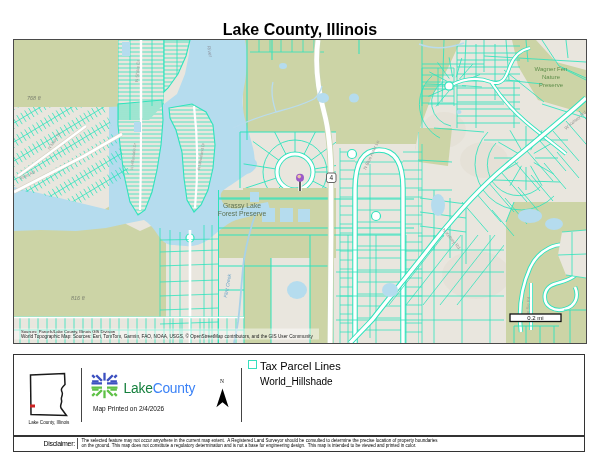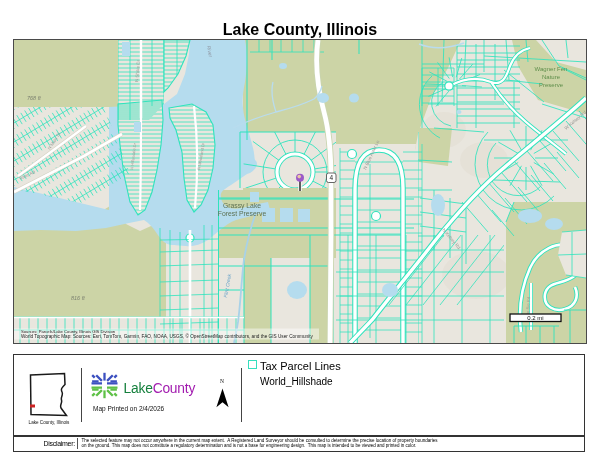--- a/index.html
+++ b/index.html
@@ -320,21 +320,21 @@
       <path d="M10.9,8.9 L5.2,3.2 M3.7,5.6 L1.2,3.1 M7.6,9.3 L1.1,9.3"></path>
     </g>
     <g stroke="#5fc147" stroke-width="2.3" fill="none" stroke-linecap="butt">
       <path d="M0.5,15.6 L11,15.6 M16,15.6 L26.5,15.6"></path>
       <path d="M13.5,18.4 L13.5,26.2"></path>
       <path d="M16.1,18.1 L21.8,23.8 M23.3,21.4 L25.8,23.9 M19.4,17.7 L25.9,17.7"></path>
       <path d="M10.9,18.1 L5.2,23.8 M3.7,21.4 L1.2,23.9 M7.6,17.7 L1.1,17.7"></path>
     </g>
   </svg>
 
-<div class="abs" style="left:123.5px;top:380.5px;font-size:13.8px;letter-spacing:-0.2px"><span style="color:#15803d">Lake</span><span style="color:#a21caf">County</span></div>
+<div class="abs" style="left:123.5px;top:380.5px;font-size:13.8px;letter-spacing:-0.2px"><span style="color:#15803d">Lake</span><span style="color:#3b82f6">County</span></div>
 
 <div class="abs" style="left:93px;top:404.5px;font-size:6.5px;color:#111">Map Printed on 2/4/2026</div>
 
 <div class="abs" style="left:216px;top:378px;width:12px;text-align:center;font-size:5.5px;font-family:'Liberation Serif',serif;color:#111">N</div>
 
 <svg class="abs" style="left:215.5px;top:387.5px" width="13" height="20" viewBox="0 0 13 20">
 <path d="M6.5,0.5 L12.6,19.2 L6.5,14.2 L0.4,19.2 Z" fill="#000"></path>
 </svg>
 
 <div class="abs" style="left:240.5px;top:368px;width:1px;height:54px;background:#444"></div>

